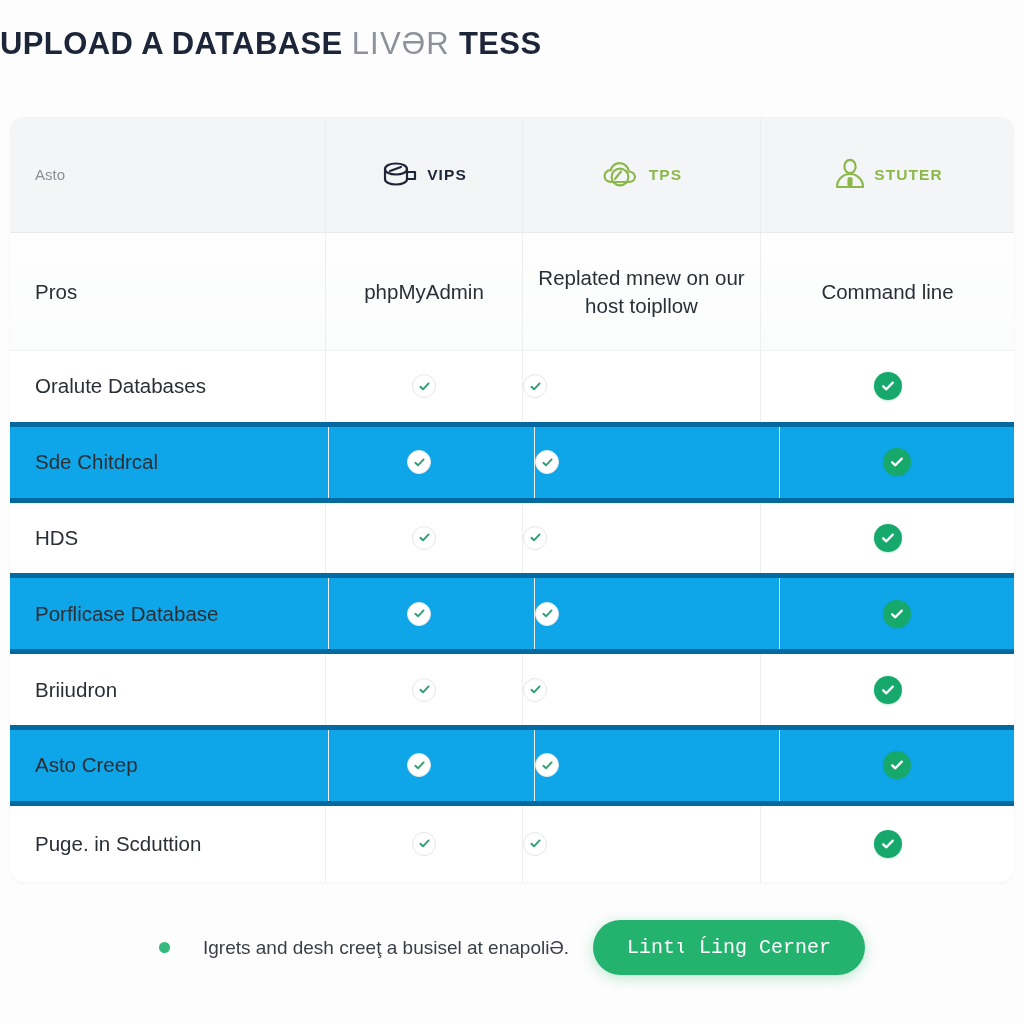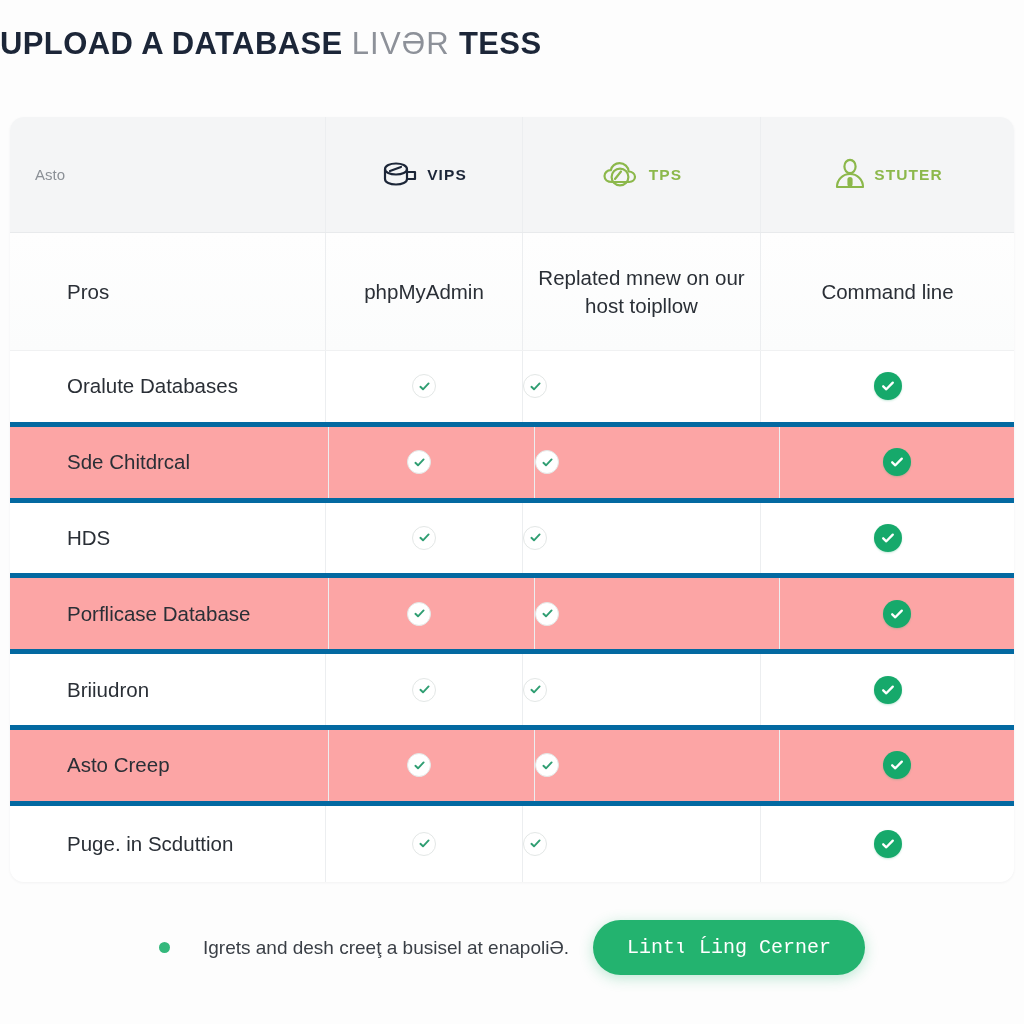--- a/index.html
+++ b/index.html
@@ -104,29 +104,28 @@
     color: #2a2f36;
     text-align: center;
     line-height: 1.35;
     font-weight: normal;
     padding: 0 14px;
   }
   .label-text {
     font-size: 20.5px;
     color: #2a2f36;
     font-weight: normal;
-    margin-left: 32px;
   }
 
   
   .row-data {
     height: 75.8px;
     border-bottom: 5px solid #0369a1;
   }
-  .row-data.shade { background: #fca5a5; gap: 24px; }
+  .row-data.shade { background: #0ea5e9; gap: 24px; }
   .row-data:last-child { border-bottom: none; }
 
   
   .check-outline {
     width: 22px; height: 22px;
     border-radius: 50%;
     border: 1px solid #e3e7e6;
     display: flex; align-items: center; justify-content: center;
     background: #ffffff;
   }

